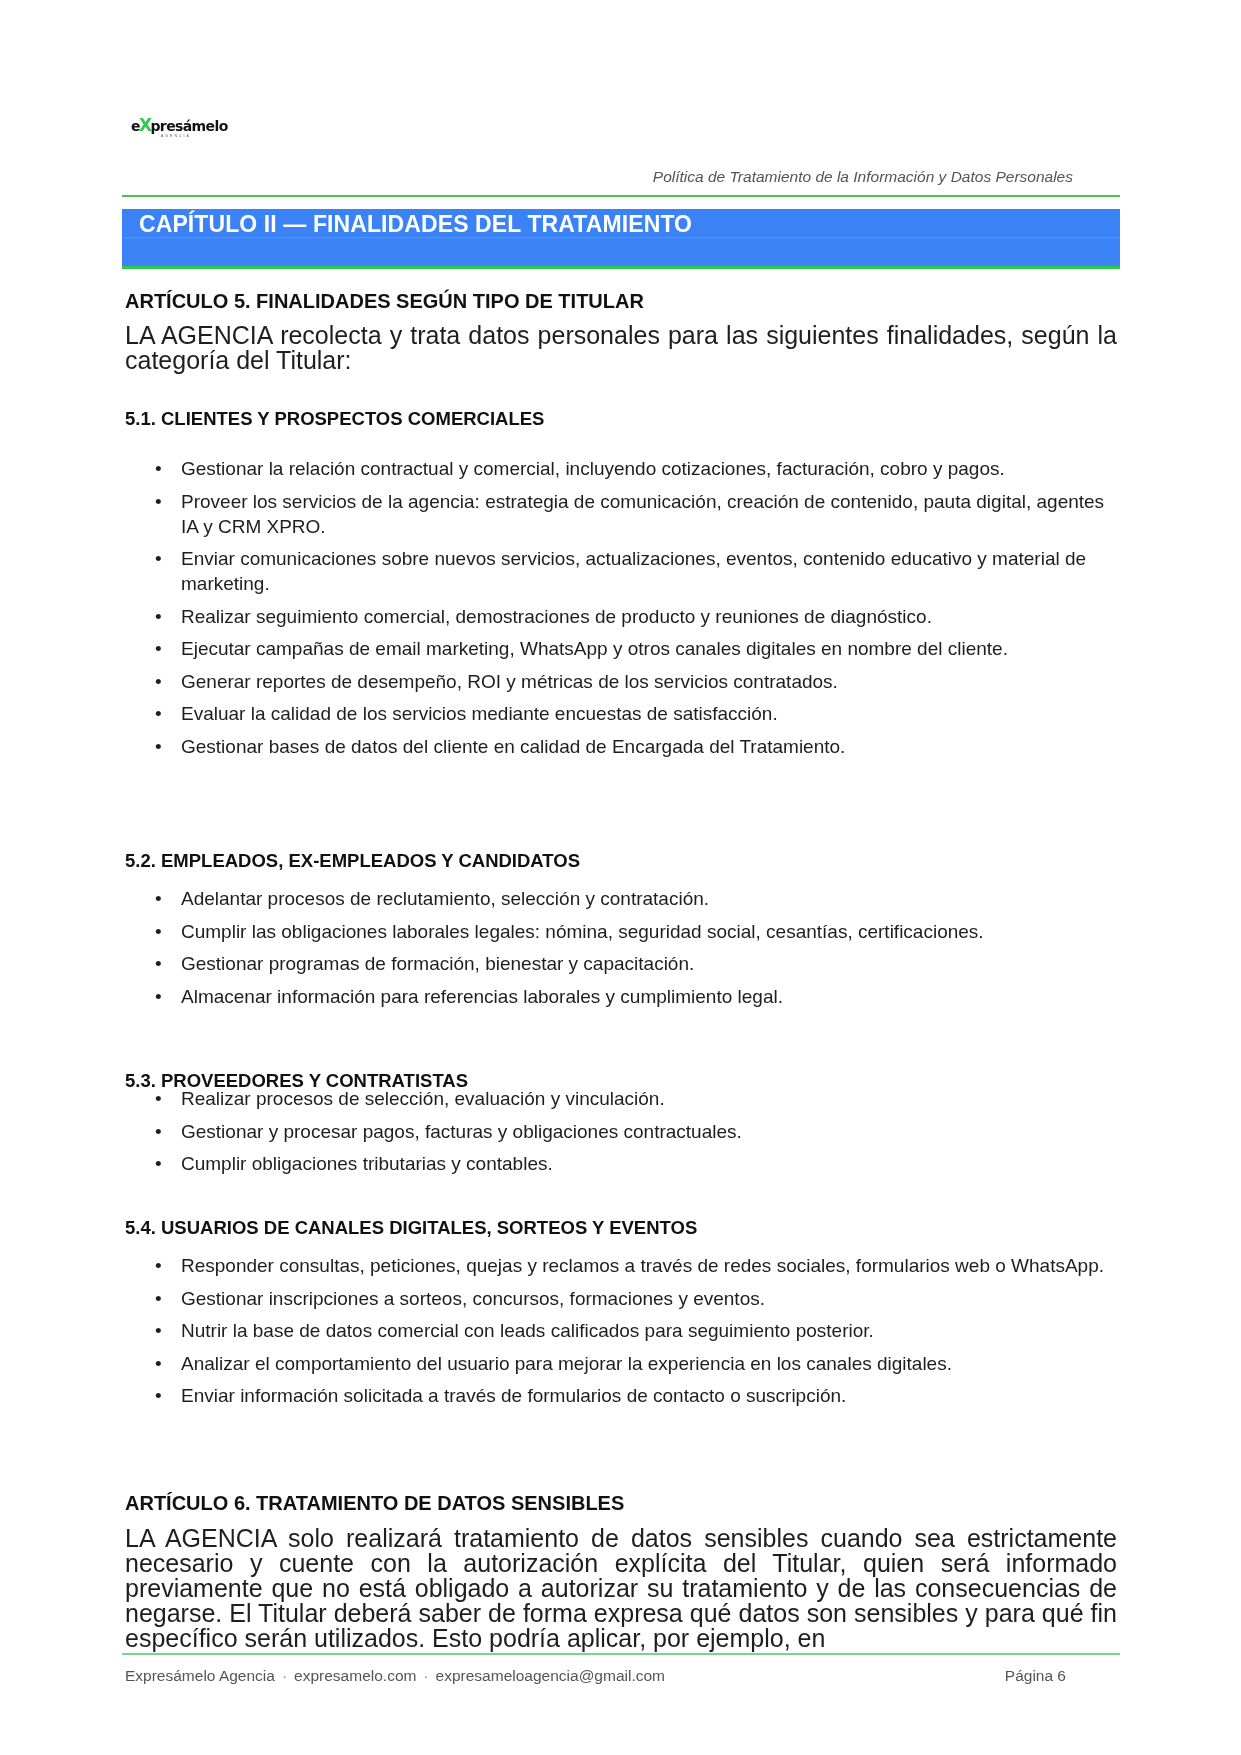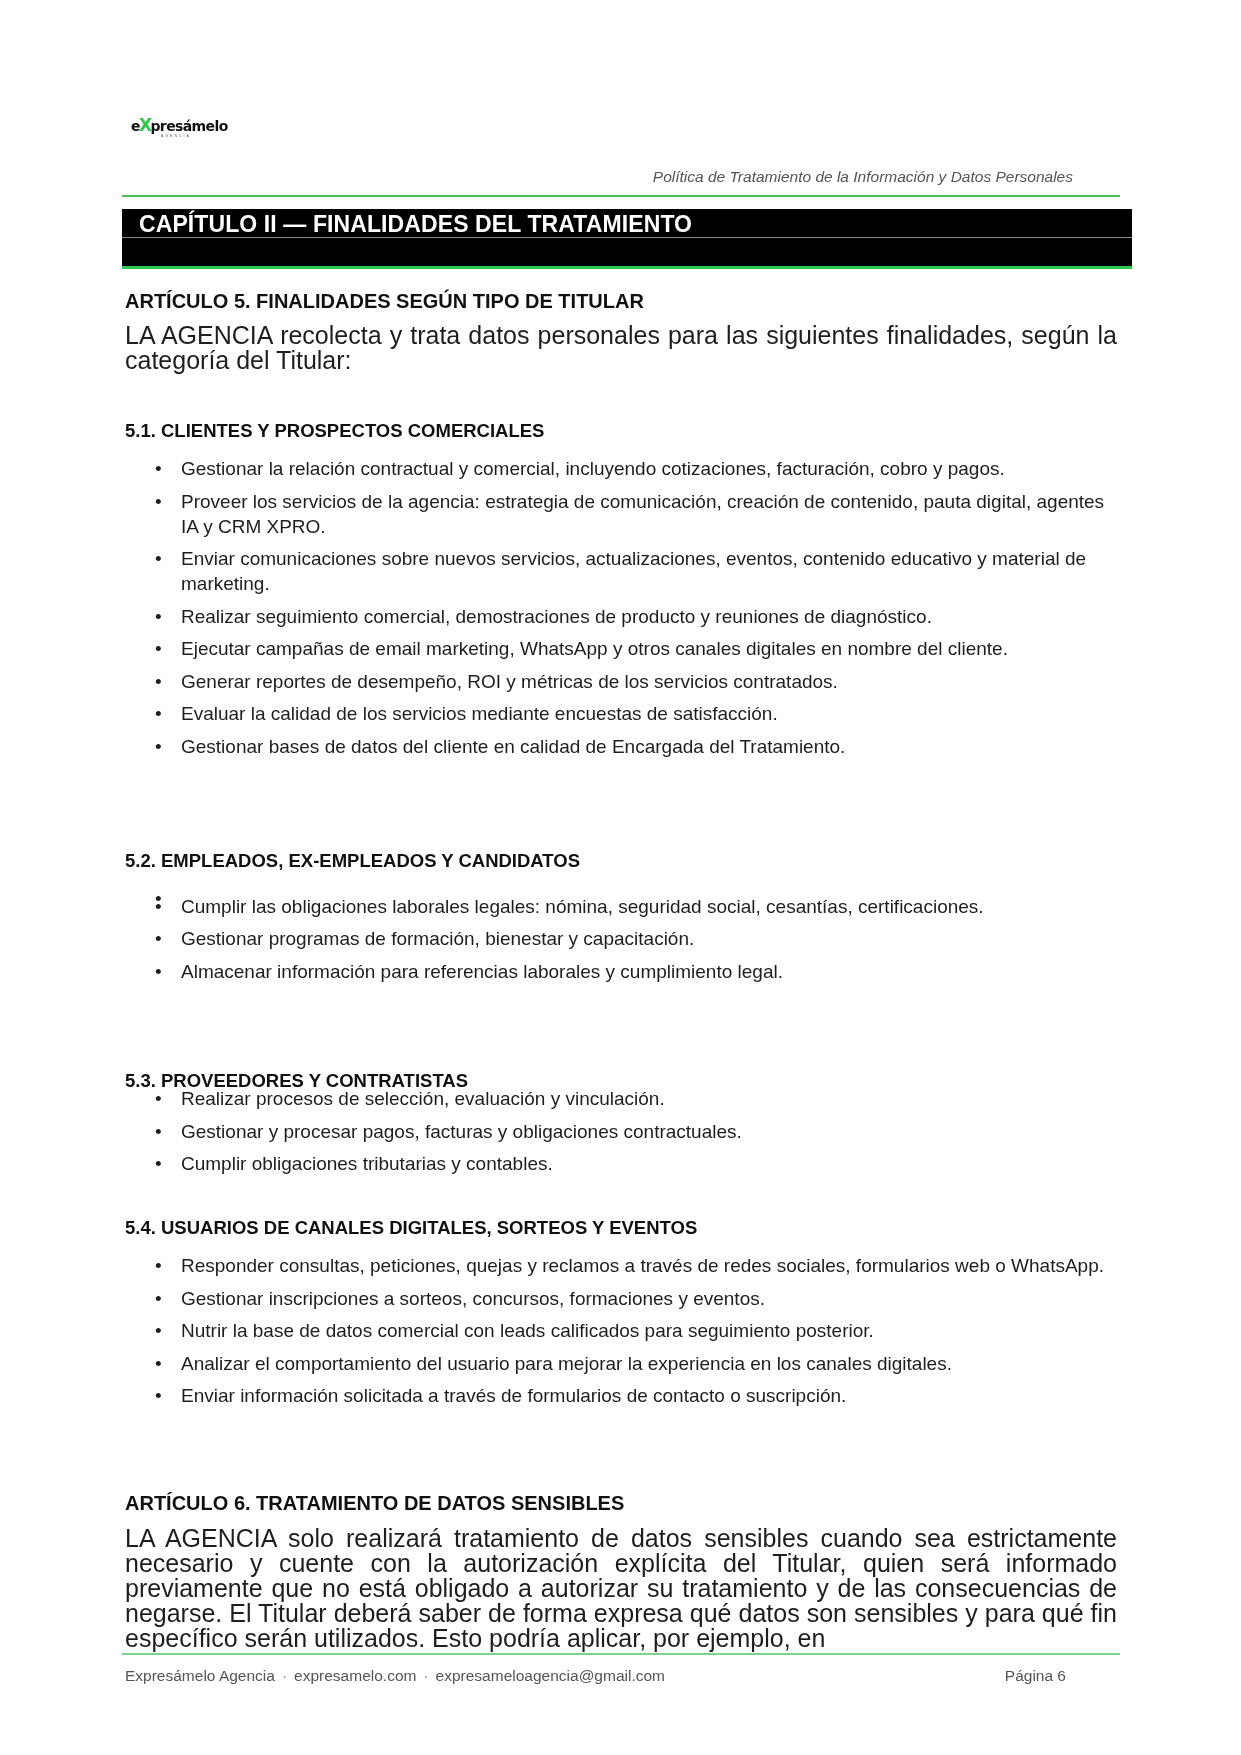--- a/index.html
+++ b/index.html
@@ -63,23 +63,22 @@
       top: 195px;
       height: 2px;
       background: #4bbf58;
     }
     .chapter-band {
       position: absolute;
       left: 122px;
       width: 998px;
       top: 209px;
       height: 57px;
-      background: #000000;
+      background: #3b82f6;
       border-bottom: 3px solid #2ec84a;
-      padding-left: 12px;
     }
     .chapter-band .chapter-title {
       position: absolute;
       left: 17px;
       top: 2px;
       font-size: 23px;
       font-weight: bold;
       color: #fff;
       letter-spacing: 0.1px;
     }
@@ -189,35 +188,35 @@
 
 <div class="chapter-band">
   <div class="chapter-title">CAPÍTULO II — FINALIDADES DEL TRATAMIENTO</div>
   <div class="inner-rule"></div>
 </div>
 
 <div class="content">
   <div class="h-article" style="top:290px;">ARTÍCULO 5. FINALIDADES SEGÚN TIPO DE TITULAR</div>
   <div class="para" style="top:323px;">LA AGENCIA recolecta y trata datos personales para las siguientes finalidades, según la categoría del Titular:</div>
 
-  <div class="h-sub" style="top:420px;">5.1. CLIENTES Y PROSPECTOS COMERCIALES</div>
+  <div class="h-sub" style="top:408px;">5.1. CLIENTES Y PROSPECTOS COMERCIALES</div>
   <ul class="bullets" style="top:456px;">
     <li><span class="dot">•</span><span>Gestionar la relación contractual y comercial, incluyendo cotizaciones, facturación, cobro y pagos.</span></li>
     <li><span class="dot">•</span><span>Proveer los servicios de la agencia: estrategia de comunicación, creación de contenido, pauta digital, agentes IA y CRM XPRO.</span></li>
     <li><span class="dot">•</span><span>Enviar comunicaciones sobre nuevos servicios, actualizaciones, eventos, contenido educativo y material de marketing.</span></li>
     <li><span class="dot">•</span><span>Realizar seguimiento comercial, demostraciones de producto y reuniones de diagnóstico.</span></li>
     <li><span class="dot">•</span><span>Ejecutar campañas de email marketing, WhatsApp y otros canales digitales en nombre del cliente.</span></li>
     <li><span class="dot">•</span><span>Generar reportes de desempeño, ROI y métricas de los servicios contratados.</span></li>
     <li><span class="dot">•</span><span>Evaluar la calidad de los servicios mediante encuestas de satisfacción.</span></li>
     <li><span class="dot">•</span><span>Gestionar bases de datos del cliente en calidad de Encargada del Tratamiento.</span></li>
   </ul>
 
   <div class="h-sub" style="top:850px;">5.2. EMPLEADOS, EX-EMPLEADOS Y CANDIDATOS</div>
   <ul class="bullets" style="top:886px;">
-    <li><span class="dot">•</span></li>
+    <li><span class="dot">•</span><span>Adelantar procesos de reclutamiento, selección y contratación.</span></li>
     <li><span class="dot">•</span><span>Cumplir las obligaciones laborales legales: nómina, seguridad social, cesantías, certificaciones.</span></li>
     <li><span class="dot">•</span><span>Gestionar programas de formación, bienestar y capacitación.</span></li>
     <li><span class="dot">•</span><span>Almacenar información para referencias laborales y cumplimiento legal.</span></li>
   </ul>
 
   <div class="h-sub" style="top:1050px;margin-top:20px;">5.3. PROVEEDORES Y CONTRATISTAS</div>
   <ul class="bullets" style="top:1086px;">
     <li><span class="dot">•</span><span>Realizar procesos de selección, evaluación y vinculación.</span></li>
     <li><span class="dot">•</span><span>Gestionar y procesar pagos, facturas y obligaciones contractuales.</span></li>
     <li><span class="dot">•</span><span>Cumplir obligaciones tributarias y contables.</span></li>

